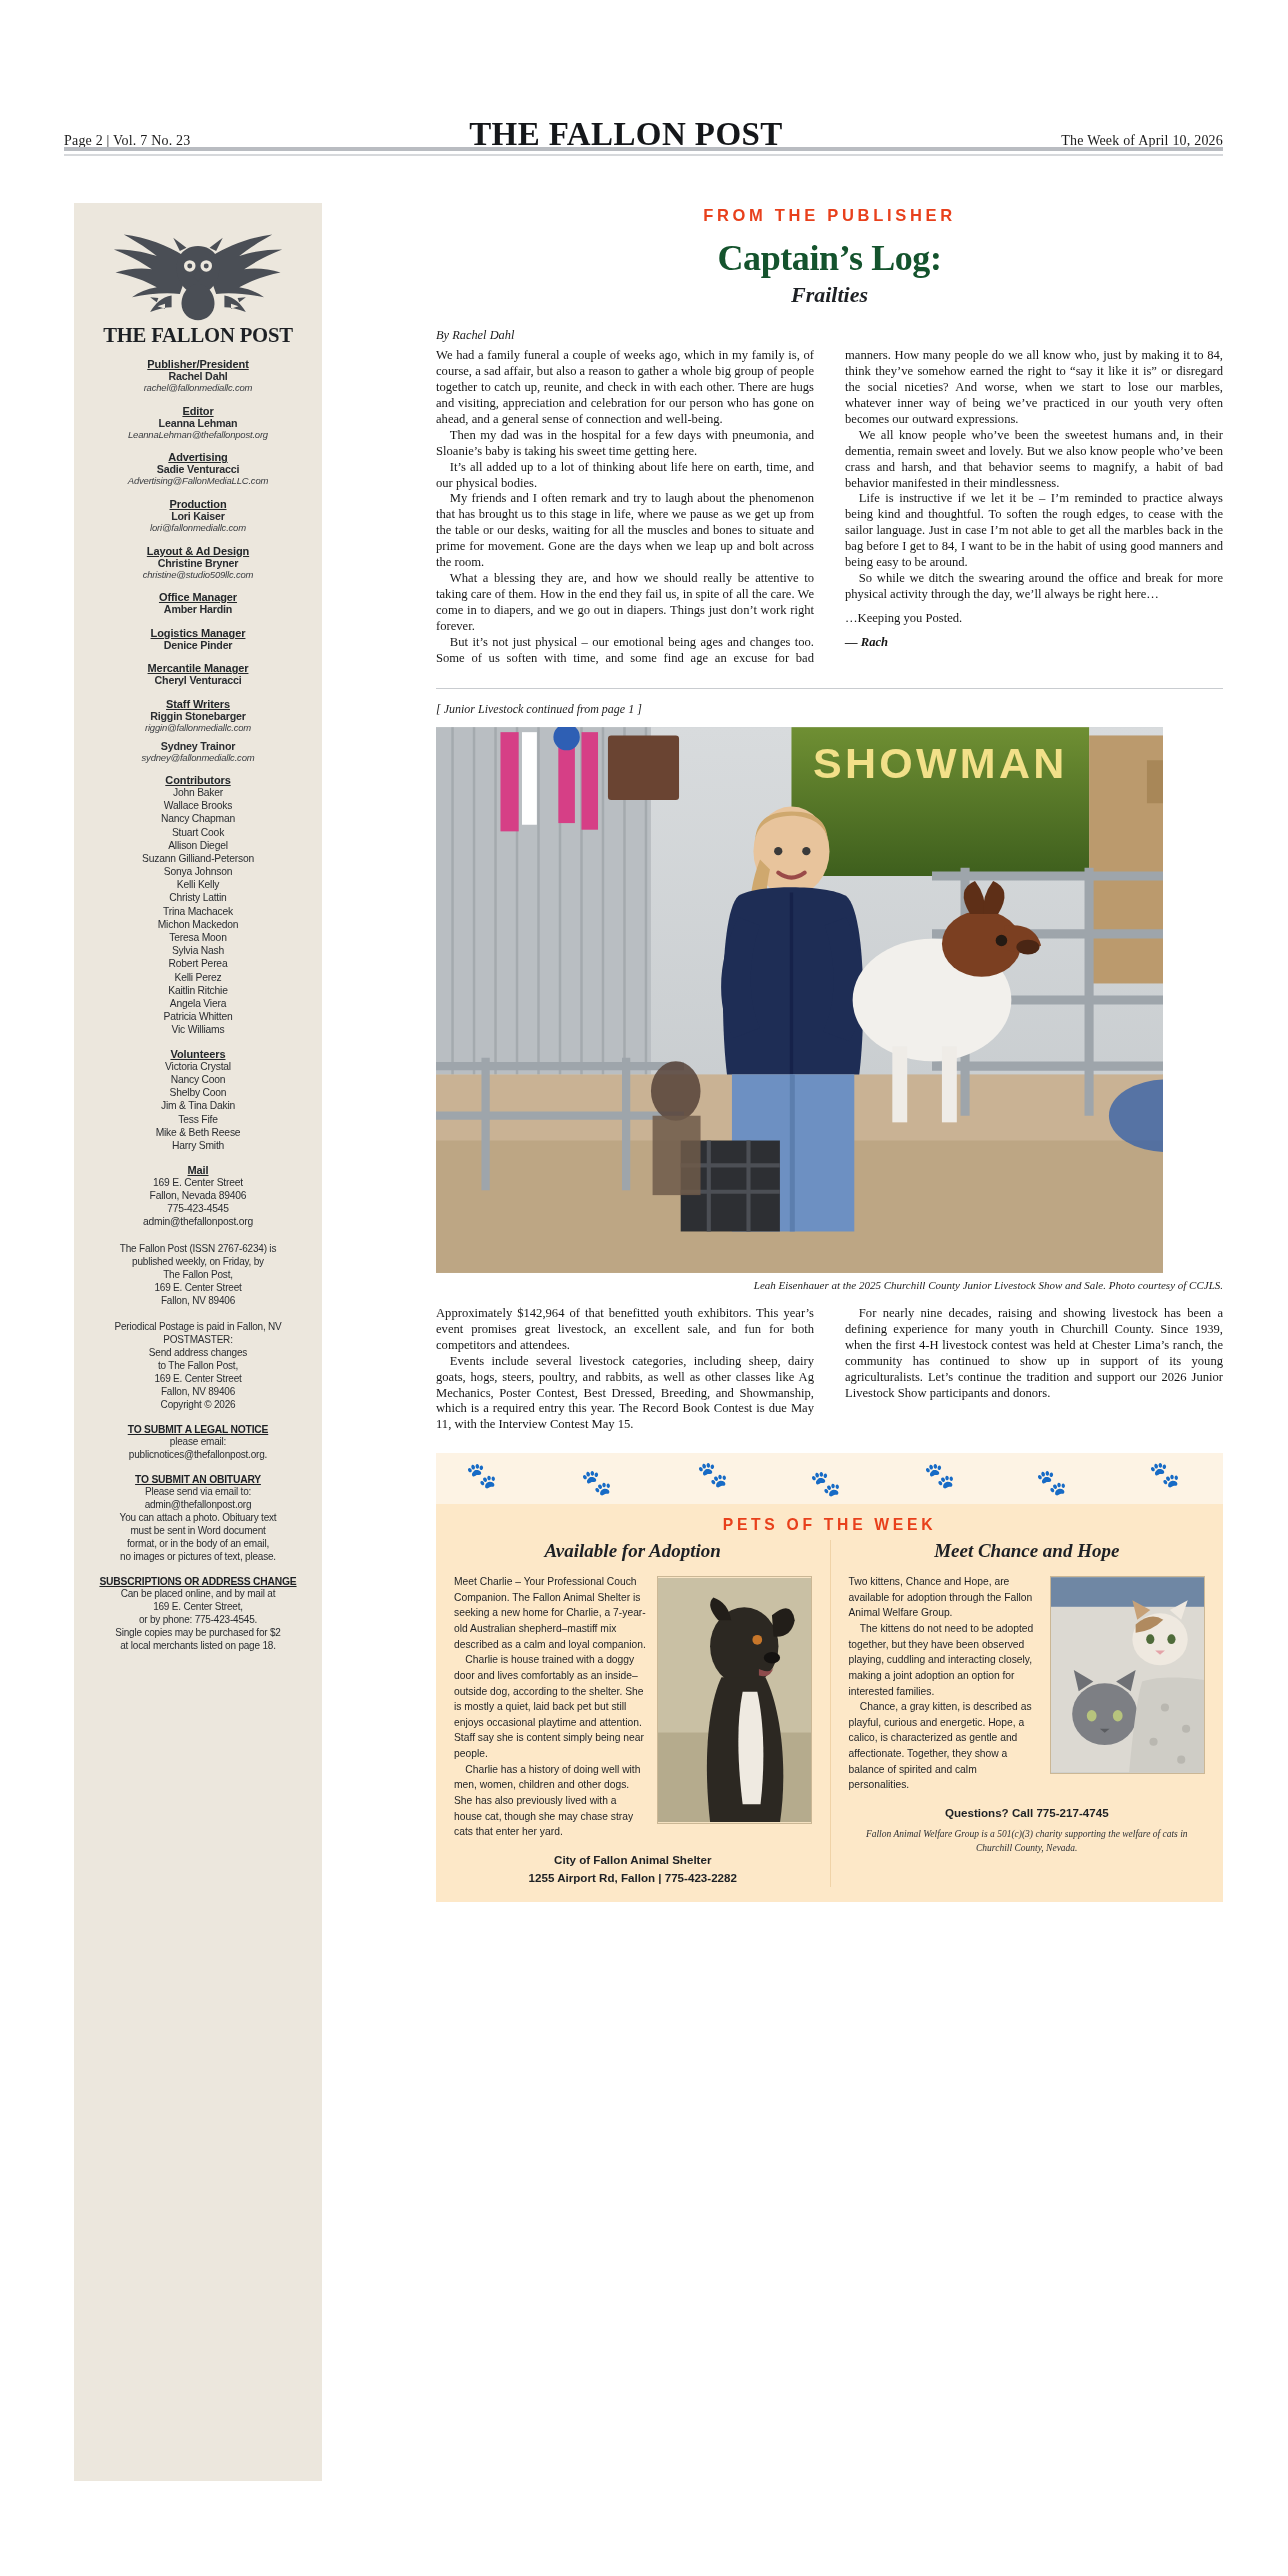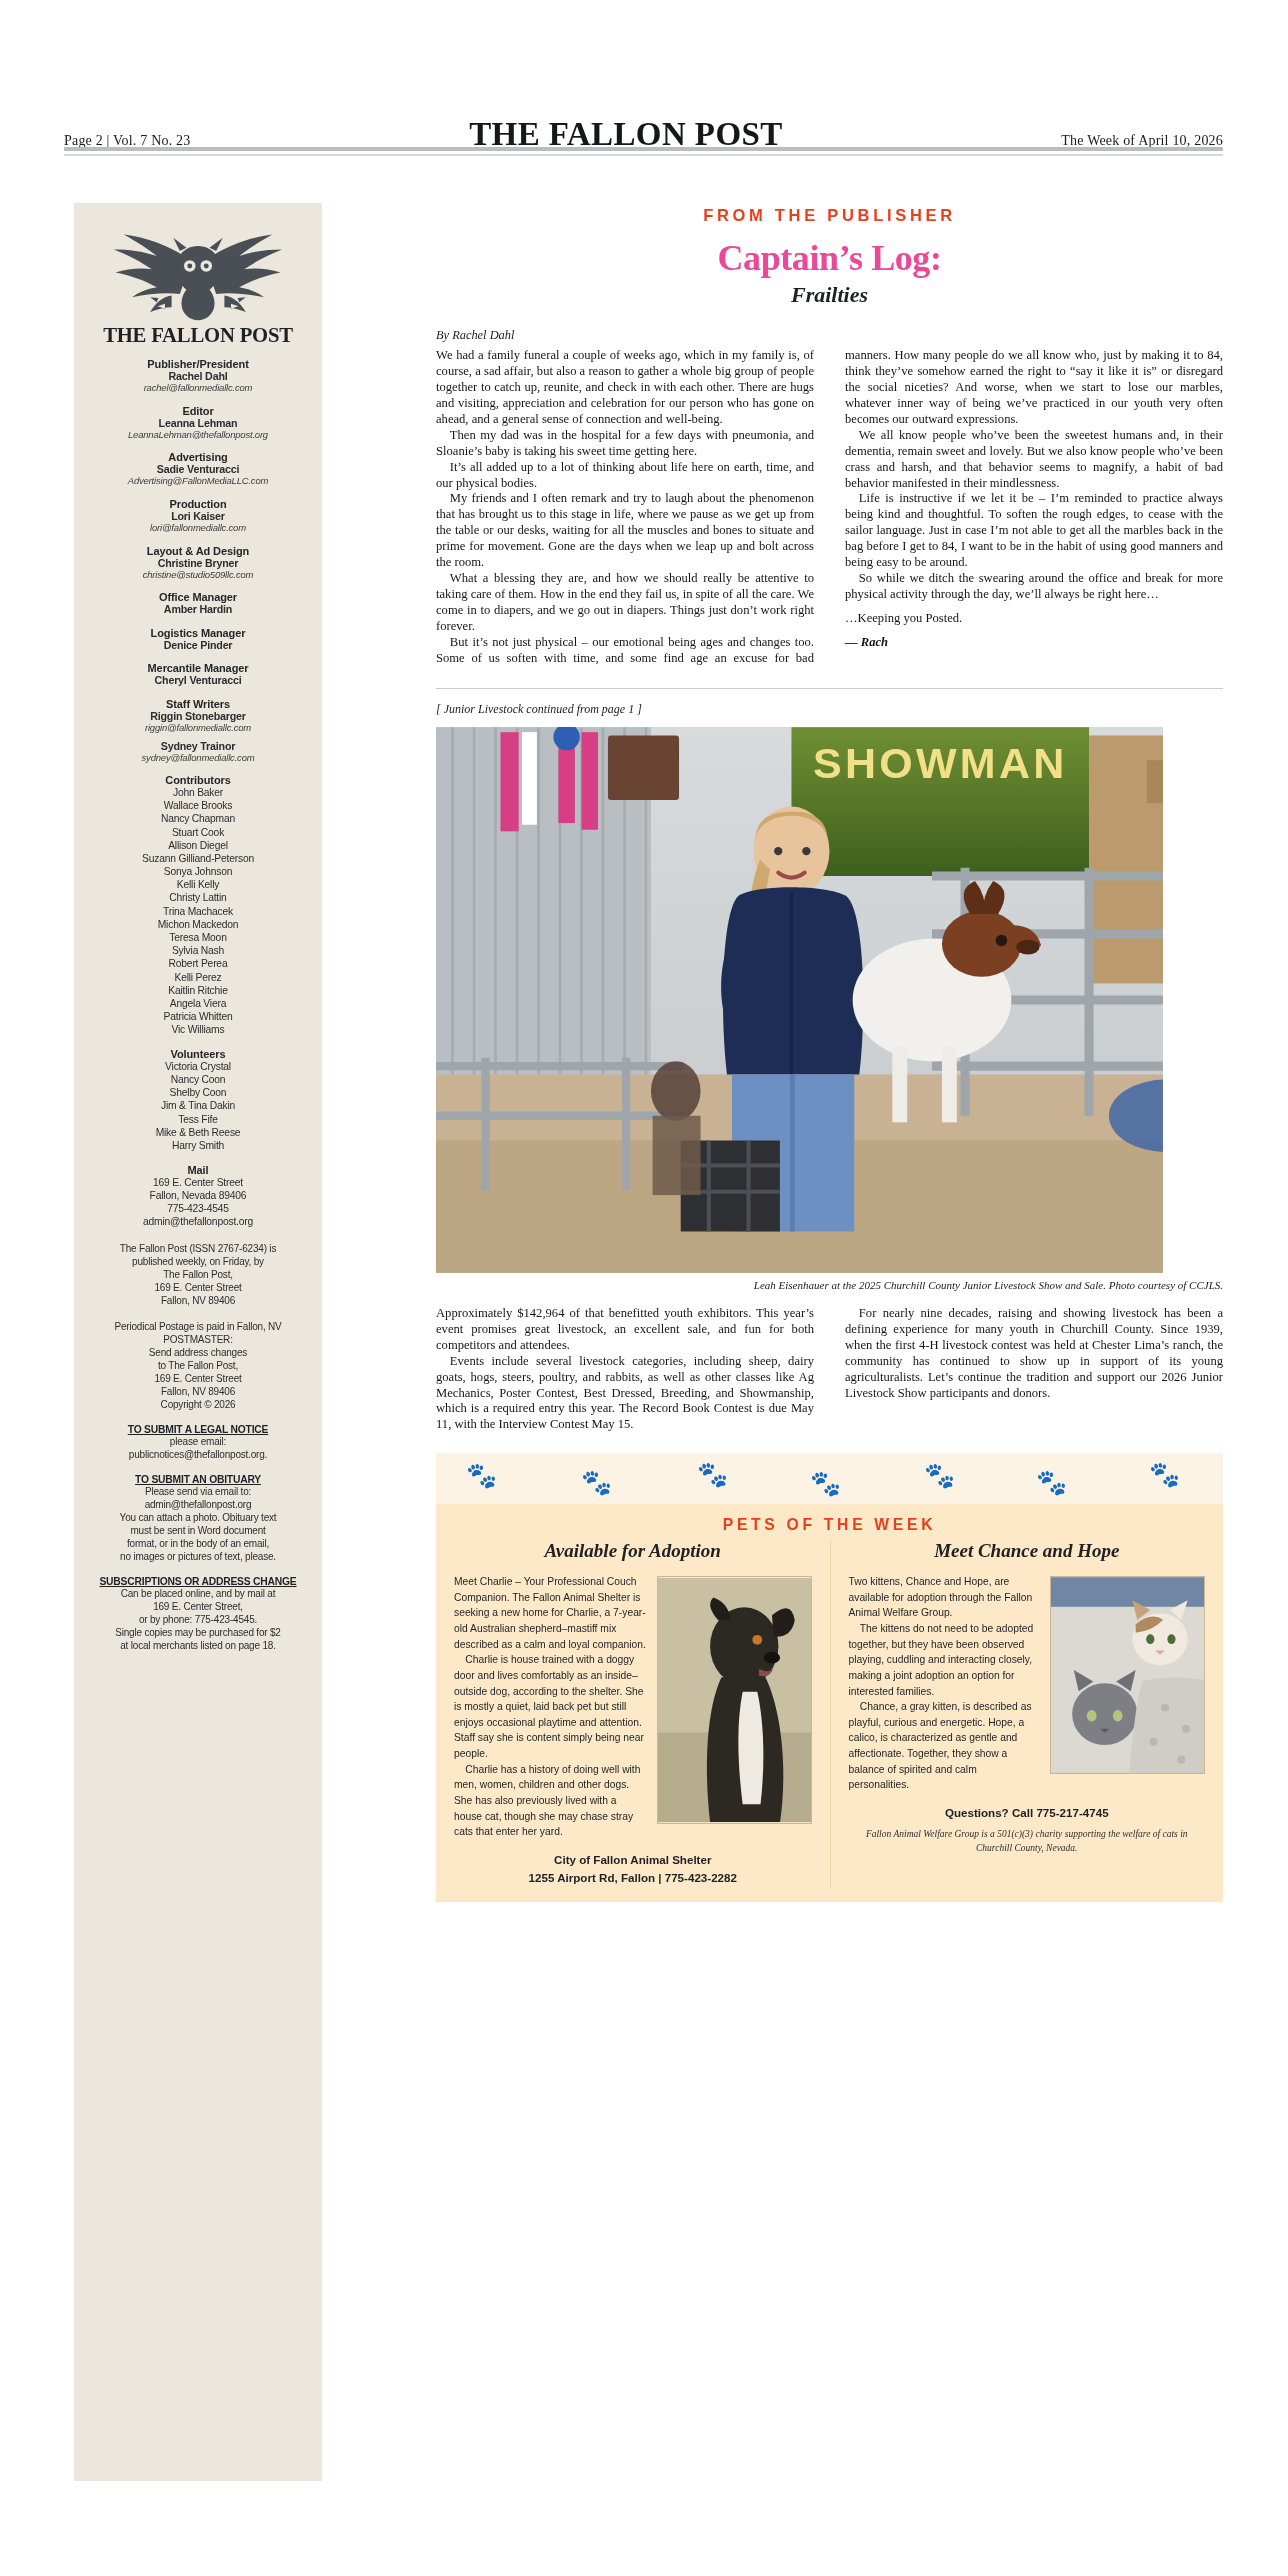--- a/index.html
+++ b/index.html
@@ -36,21 +36,21 @@
   .content { position: absolute; left: 436px; top: 203px; width: 787px; }
 
   
   .owl { display:block; margin: 8.3px auto 1.7px auto; }
   .sb-title {
     font-family: "Liberation Serif", serif; font-weight: bold;
     font-size: 20.7px; letter-spacing: -0.2px; color:#1d2024; margin: 1.7px 0 10px 0;
   }
   .sb-role {
     font-family: "Liberation Sans", sans-serif; font-weight: bold;
-    font-size: 11px; color: #222629; margin-top: 11.6px; letter-spacing: -0.1px;
+    font-size: 11px; color: #222629; margin-top: 11.6px; letter-spacing: -0.1px; text-decoration: underline;
   }
   .sb-name {
     font-family: "Liberation Sans", sans-serif; font-weight: bold;
     font-size: 10.7px; color: #2a2d31; letter-spacing: -0.2px;
   }
   .sb-email {
     font-family: "Liberation Sans", sans-serif; font-style: italic;
     font-size: 9.5px; color: #3a3d41; letter-spacing: -0.2px;
   }
   .sb-listname {
@@ -67,21 +67,21 @@
     font-size: 10.3px; color:#1d2024; text-decoration: underline; letter-spacing: -0.2px;
   }
 
   
   .kicker {
     color: #e8401c; font-family: "Liberation Sans", sans-serif; font-weight: bold;
     font-size: 16.5px; letter-spacing: 3.7px; text-align: center; margin-top: 3.3px;
   }
   .coltitle {
     font-family: "Liberation Serif", serif; font-weight: bold; font-size: 36px;
-    text-align: center; color: #ec4899; margin-top: 11.6px; letter-spacing: -0.4px;
+    text-align: center; color: #14532d; margin-top: 11.6px; letter-spacing: -0.4px;
   }
   .colsub {
     font-family: "Liberation Serif", serif; font-style: italic; font-size: 22px;
     text-align: center; color: #1d2024; margin-top: 3.3px;
   }
   .byline {
     font-family: "Liberation Serif", serif; font-style: italic; font-size: 12.4px;
     color: #1b1b1b; margin-top: 20px;
   }
   .twocol {

